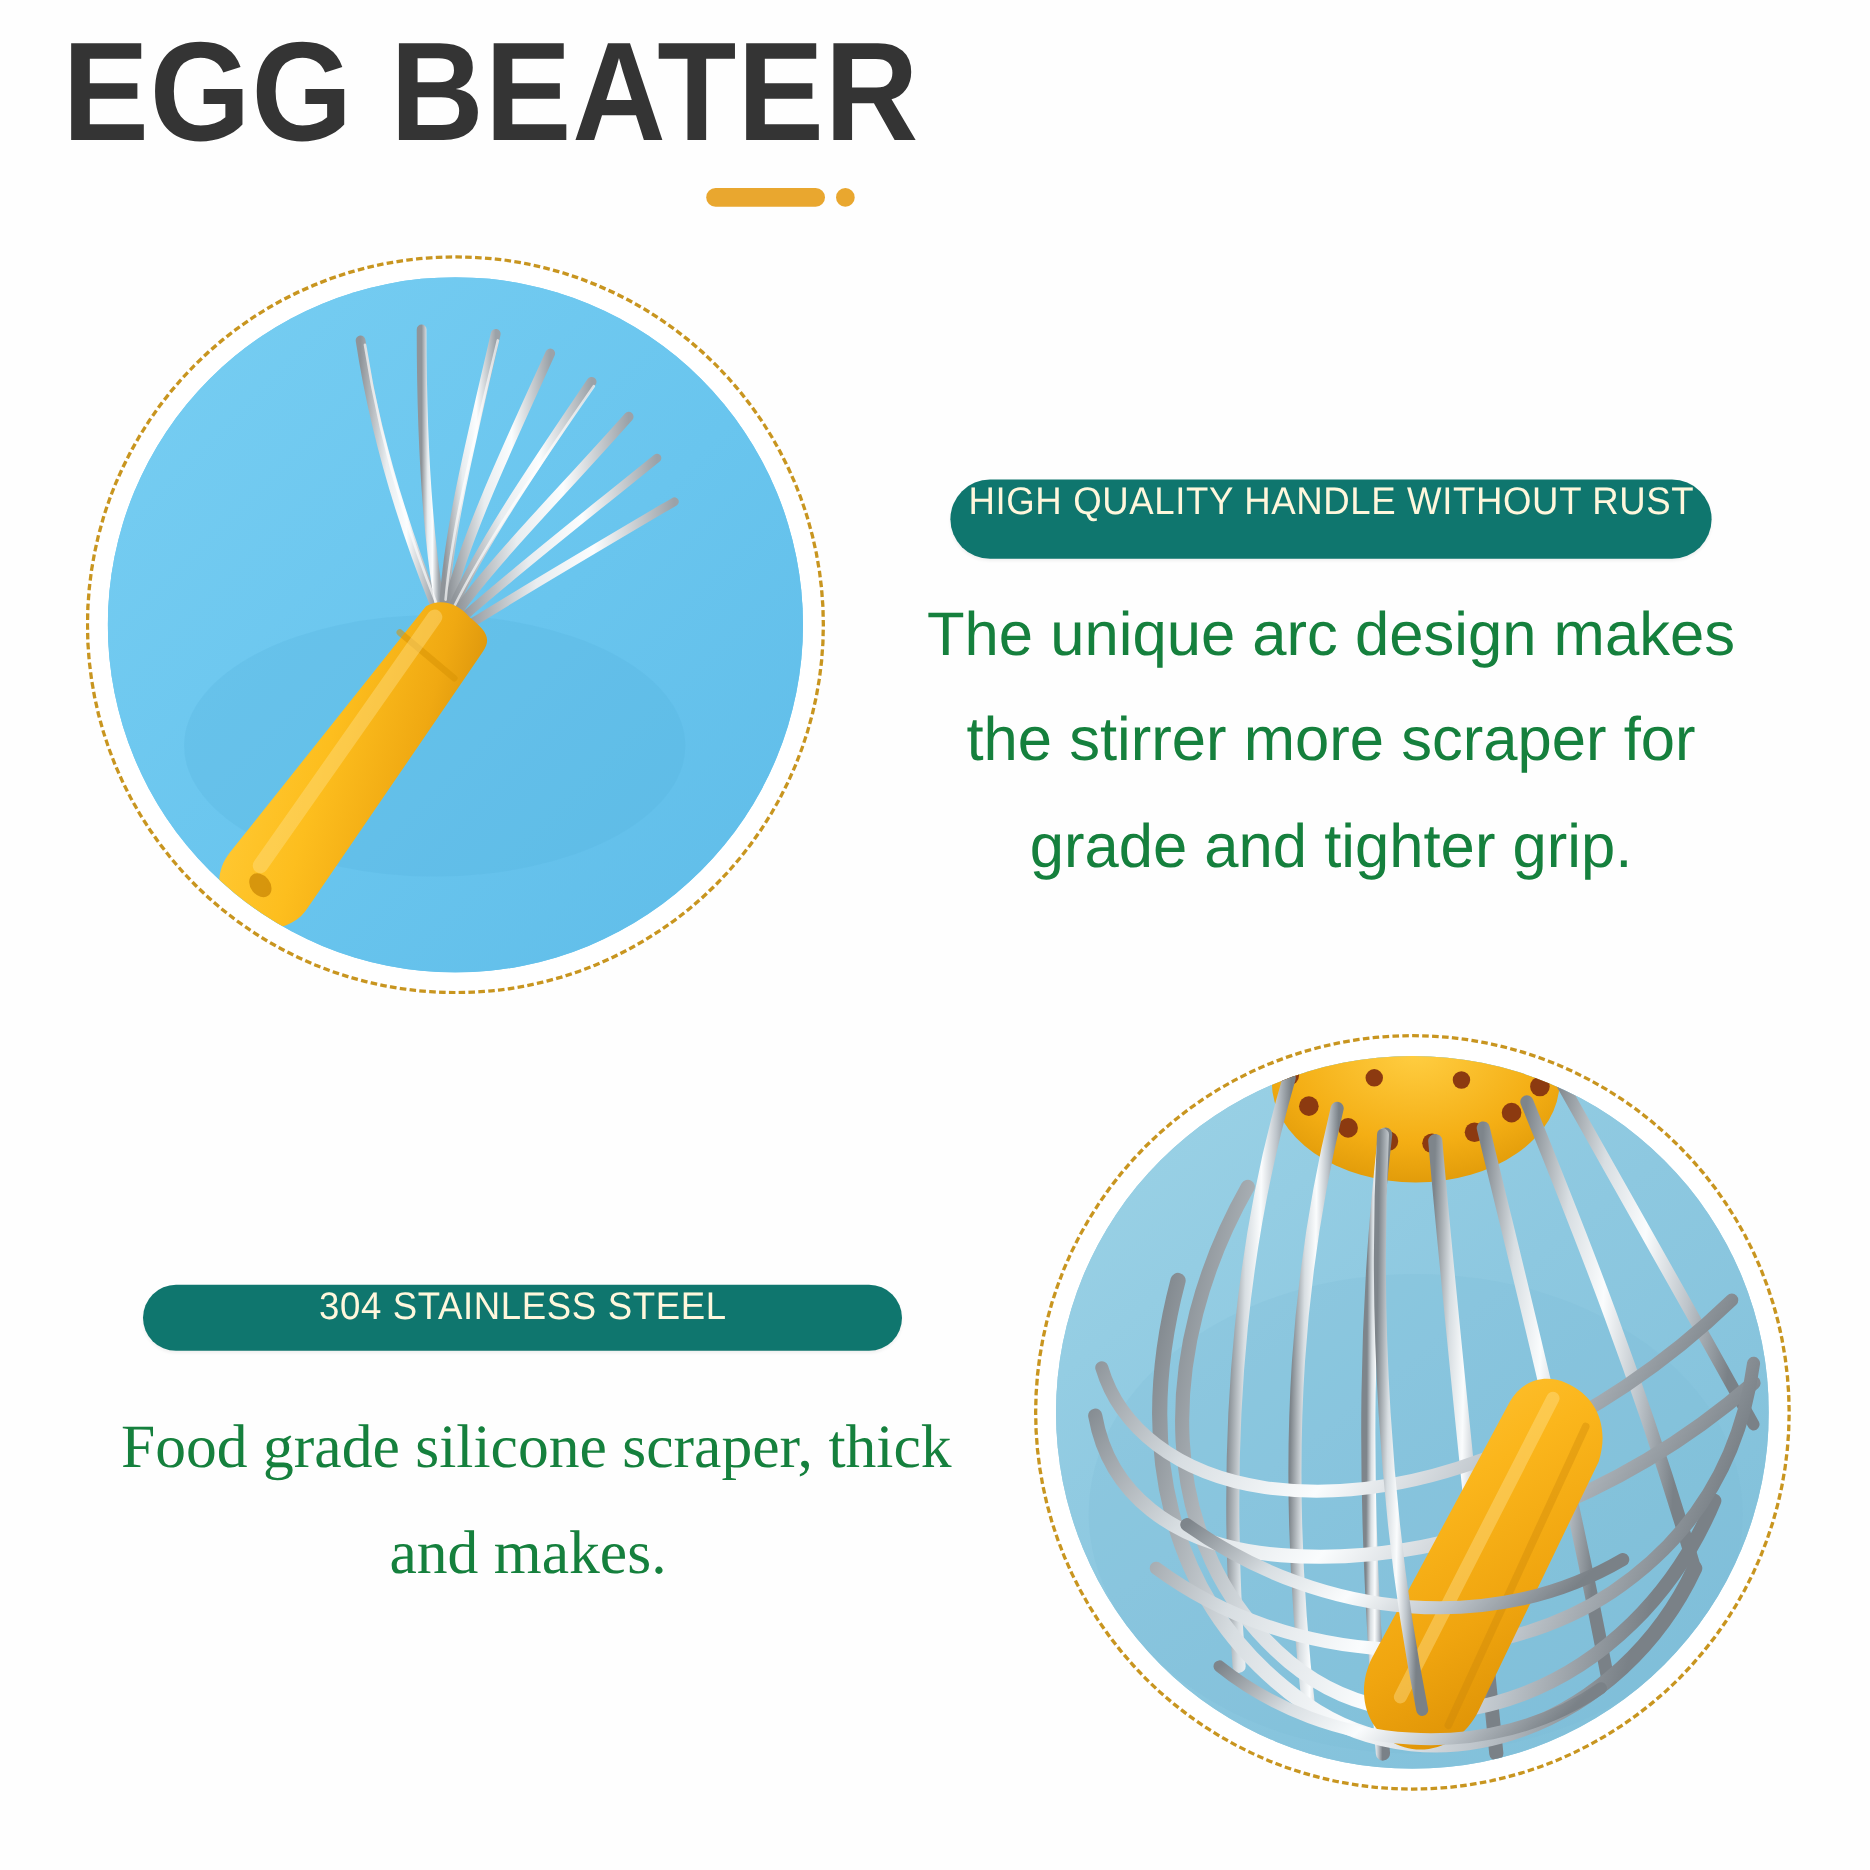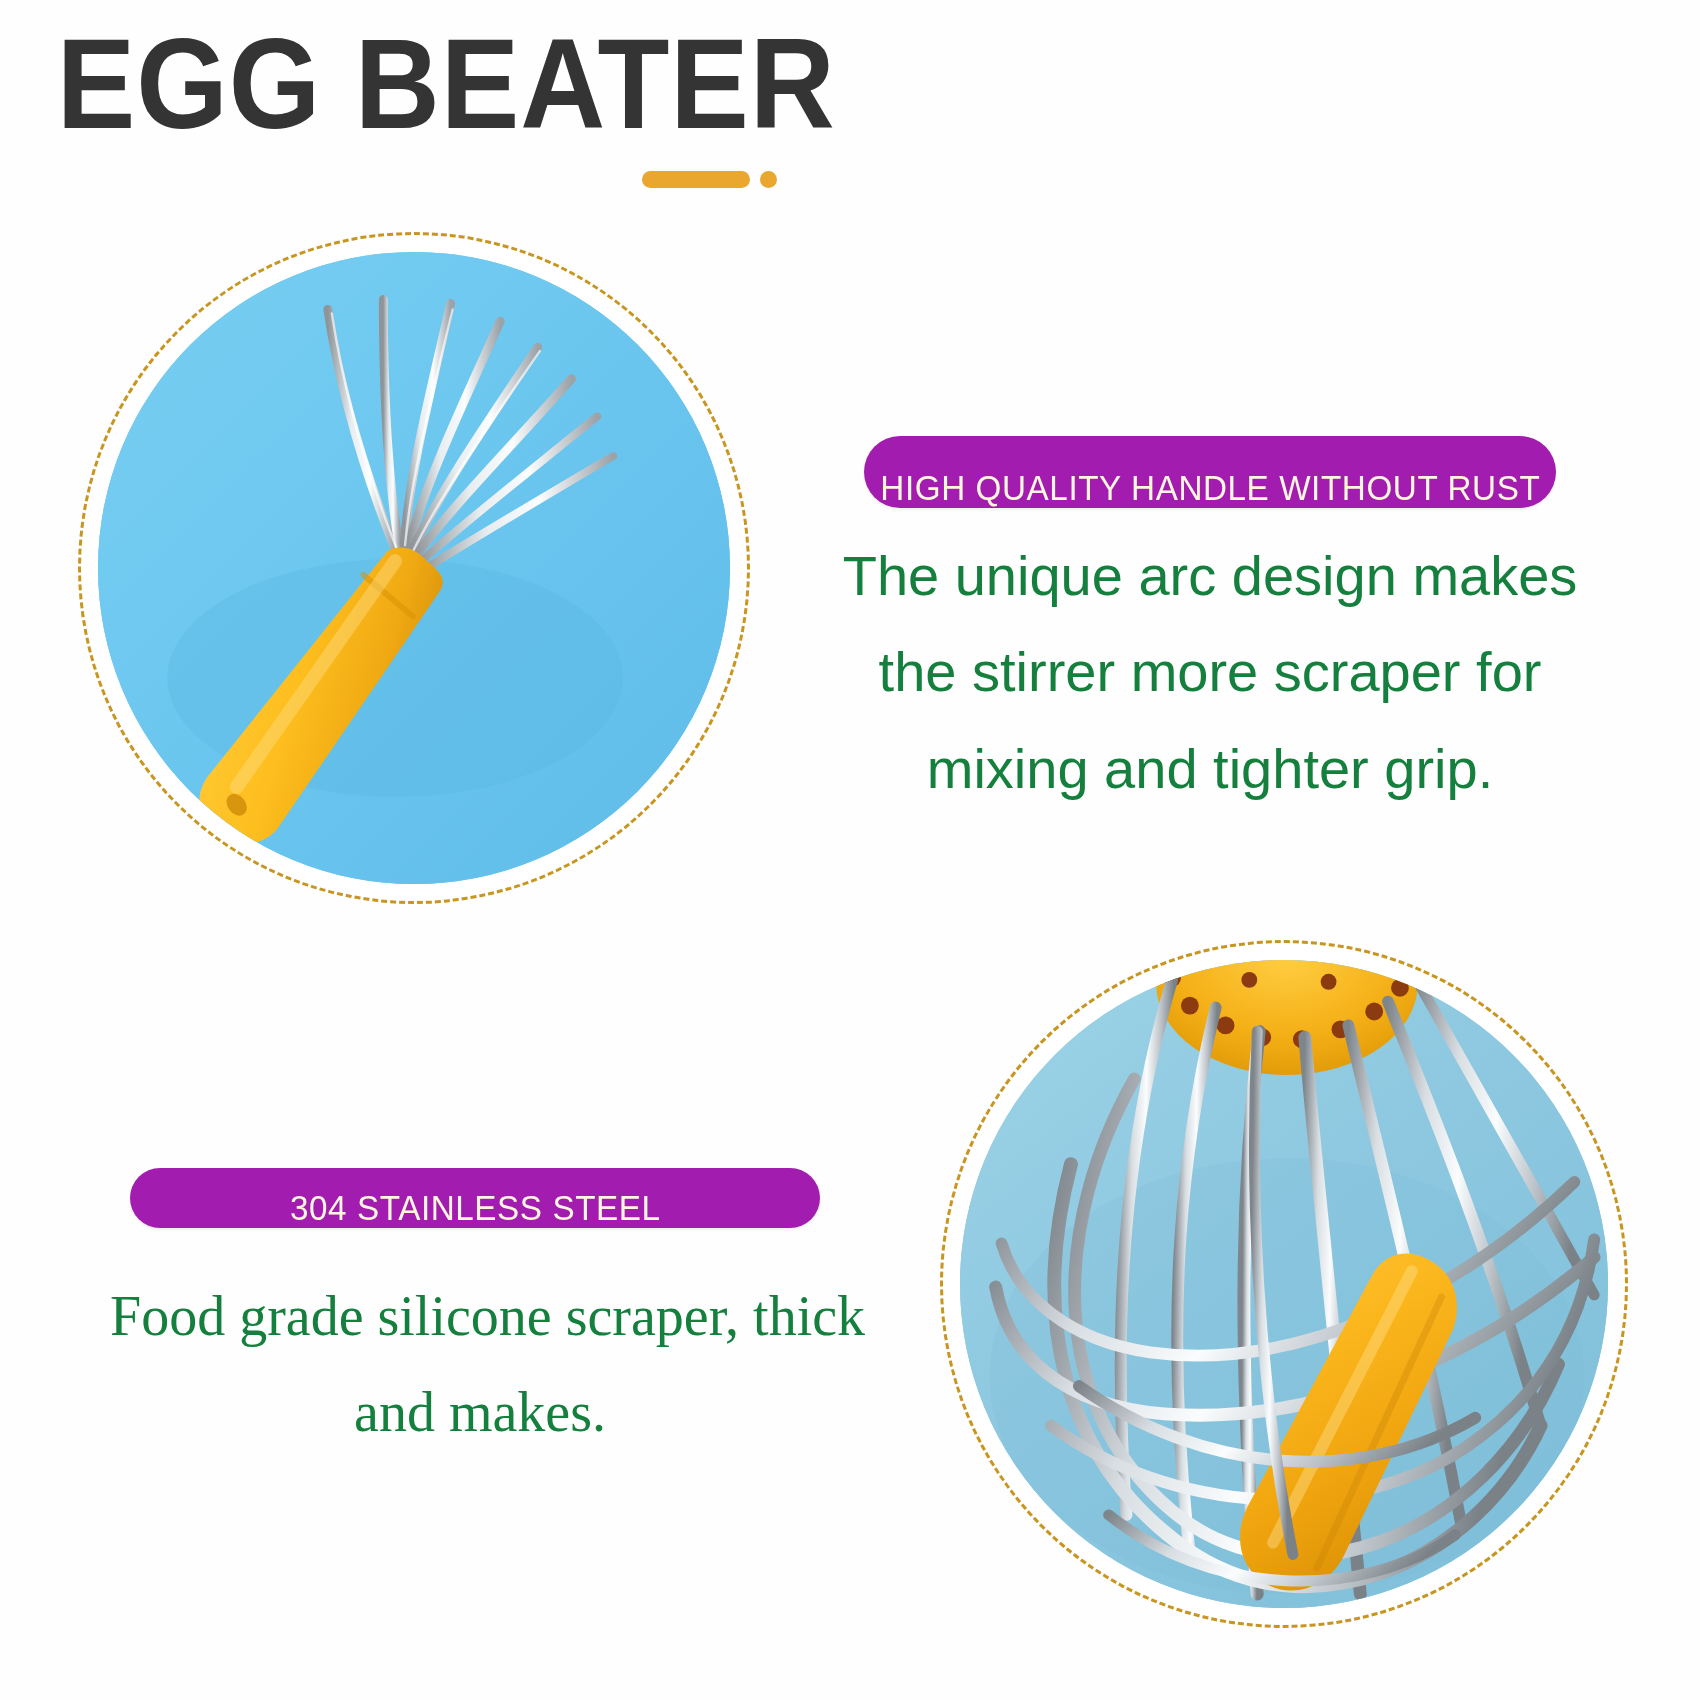--- a/index.html
+++ b/index.html
@@ -88,24 +88,24 @@
     height: 688px;
   }
   #photo-whisk .photo-inner { background: #8FC9DF; }
 
   
   .photo-inner svg { display: block; width: 100%; height: 100%; }
 
   
   .banner {
     position: absolute;
-    background: #a21caf;
+    background: #0f766e;
     border-radius: 40px;
     display: flex;
-    align-items: flex-end;
+    align-items: flex-start;
     box-sizing: border-box;
     box-shadow: 0 2px 3px rgba(0,0,0,0.06);
   }
   .banner-label {
     font-family: "Liberation Sans", sans-serif;
     color: #FFF7DC;
     font-size: 35px;
     font-weight: 400;
     letter-spacing: 0.6px;
     white-space: nowrap;
@@ -227,21 +227,21 @@
   </div>
 </div>
 
 <div id="banner-handle" class="banner">
   <span class="banner-label">HIGH QUALITY HANDLE WITHOUT RUST</span>
 </div>
 
 <div id="text-handle" class="body-text">
   <div>The unique arc design makes</div>
   <div>the stirrer more scraper for</div>
-  <div>mixing and tighter grip.</div>
+  <div>grade and tighter grip.</div>
 </div>
 
 <div id="banner-steel" class="banner">
   <span class="banner-label">304 STAINLESS STEEL</span>
 </div>
 
 <div id="text-steel" class="body-text">
   <div>Food grade silicone scraper, thick</div>
   <div>and makes.</div>
 </div>

